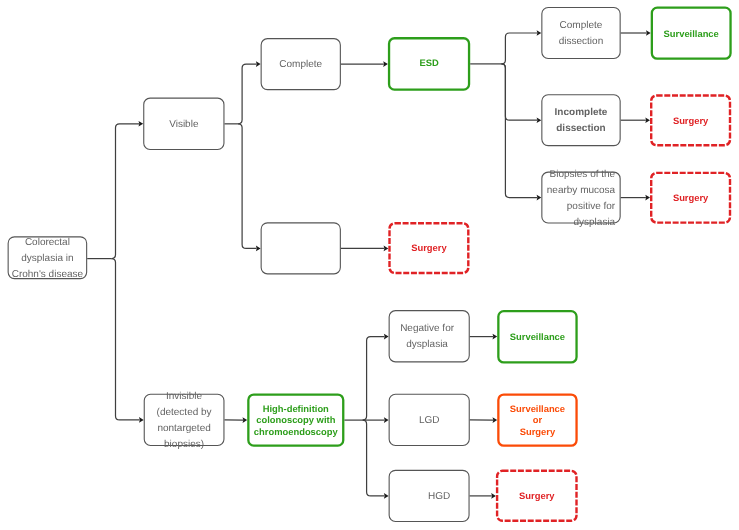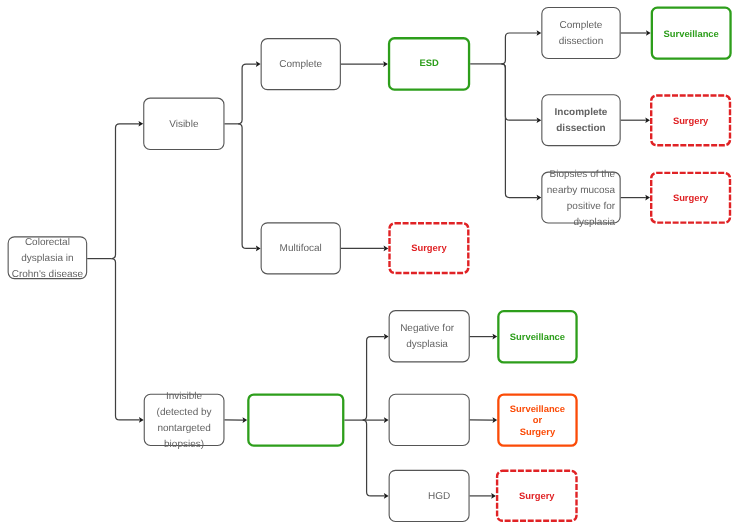--- a/index.html
+++ b/index.html
@@ -125,38 +125,43 @@
       </div>
     <div class="node n-plain" style="left: 541.3px; top: 171.6px; width: 79.4px; height: 52px; text-align: right;">
         <span class="lbl">Biopsies of the
 nearby mucosa
 positive for
 dysplasia</span>
       </div>
     <div class="node n-red" style="left: 650px; top: 171.7px; width: 81.2px; height: 52.1px;">
         <span class="lbl">Surgery</span>
       </div>
-    <div class="node n-plain" style="left: 260.6px; top: 222.3px; width: 80.3px; height: 52.1px;">
-        <span class="lbl">Multifocal</span>
-      </div>
     <div class="node n-red" style="left: 388.3px; top: 222.1px; width: 81.2px; height: 52.1px;">
         <span class="lbl">Surgery</span>
       </div>
     <div class="node n-plain" style="left: 143.7px; top: 393.7px; width: 80.8px; height: 52.4px;">
         <span class="lbl">Invisible
 (detected by
 nontargeted
 biopsies)</span>
       </div>
+    <div class="node n-green" style="left: 247.2px; top: 393.4px; width: 97.2px; height: 53.3px;">
+        <span class="lbl">High-definition
+colonoscopy with
+chromoendoscopy</span>
+      </div>
     <div class="node n-plain" style="left: 388.6px; top: 310.1px; width: 77px; height: 52.3px;">
         <span class="lbl">Negative for
 dysplasia</span>
       </div>
     <div class="node n-green" style="left: 497.2px; top: 310px; width: 80.5px; height: 53.6px;">
         <span class="lbl">Surveillance</span>
+      </div>
+    <div class="node n-plain" style="left: 388.6px; top: 393.7px; width: 81.2px; height: 52.4px;">
+        <span class="lbl">LGD</span>
       </div>
     <div class="node n-orange" style="left: 497.2px; top: 393.4px; width: 80.5px; height: 53.4px;">
         <span class="lbl">Surveillance
 or
 Surgery</span>
       </div>
     <div class="node n-plain" style="left: 388.6px; top: 469.8px; width: 101px; height: 52.2px; border-radius: 19px;">
         <span class="lbl">HGD</span>
       </div>
     <div class="node n-red" style="left: 495.9px; top: 469.6px; width: 81.8px; height: 52.4px;">

